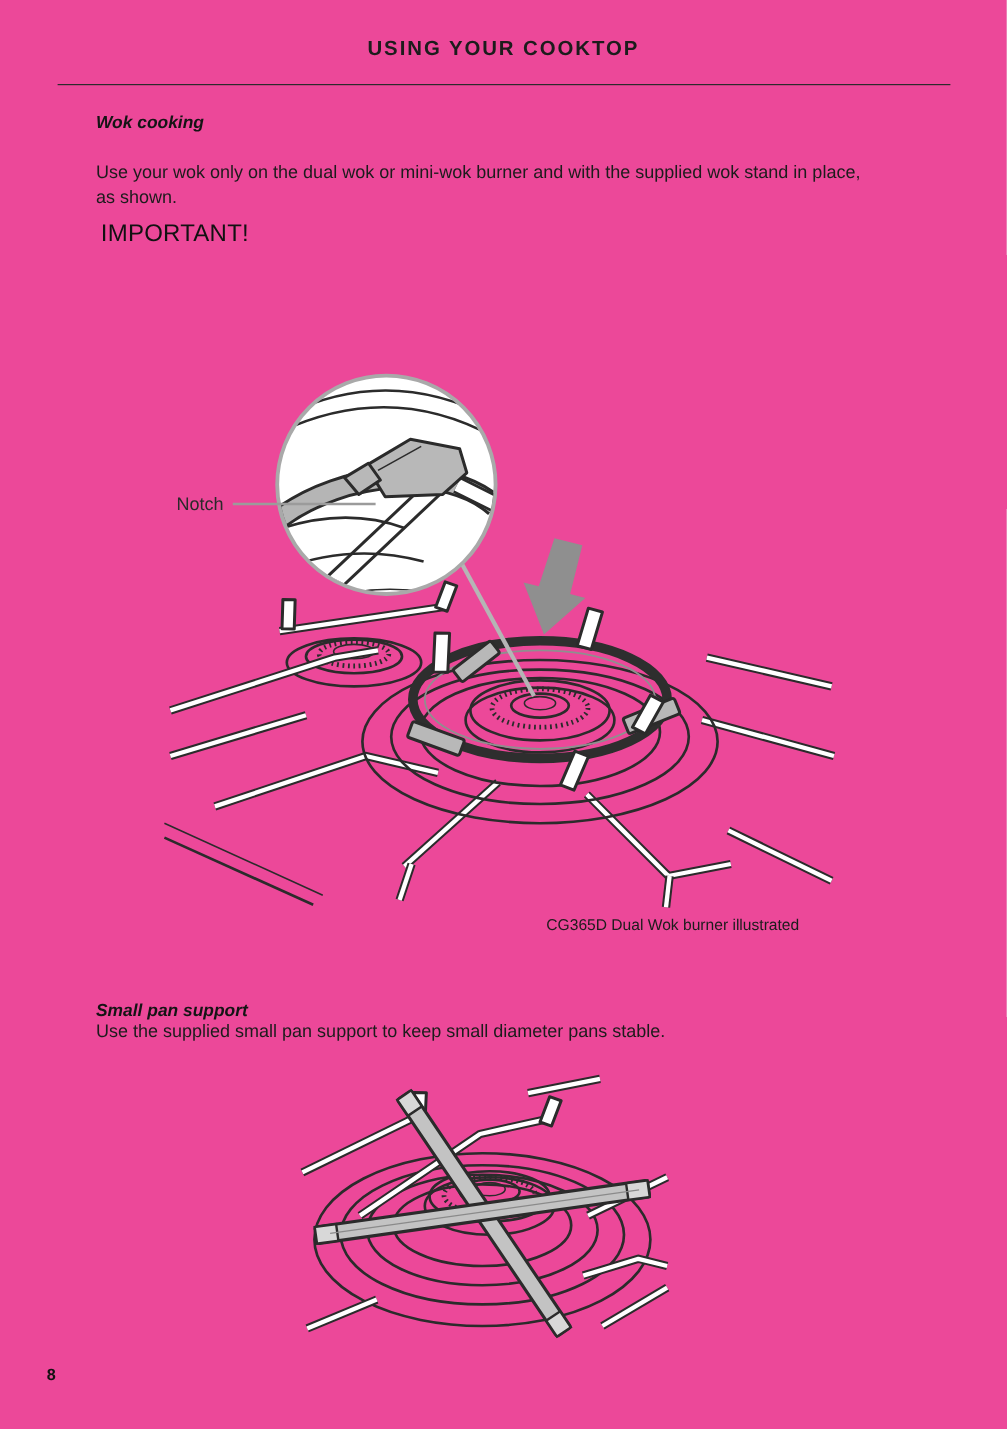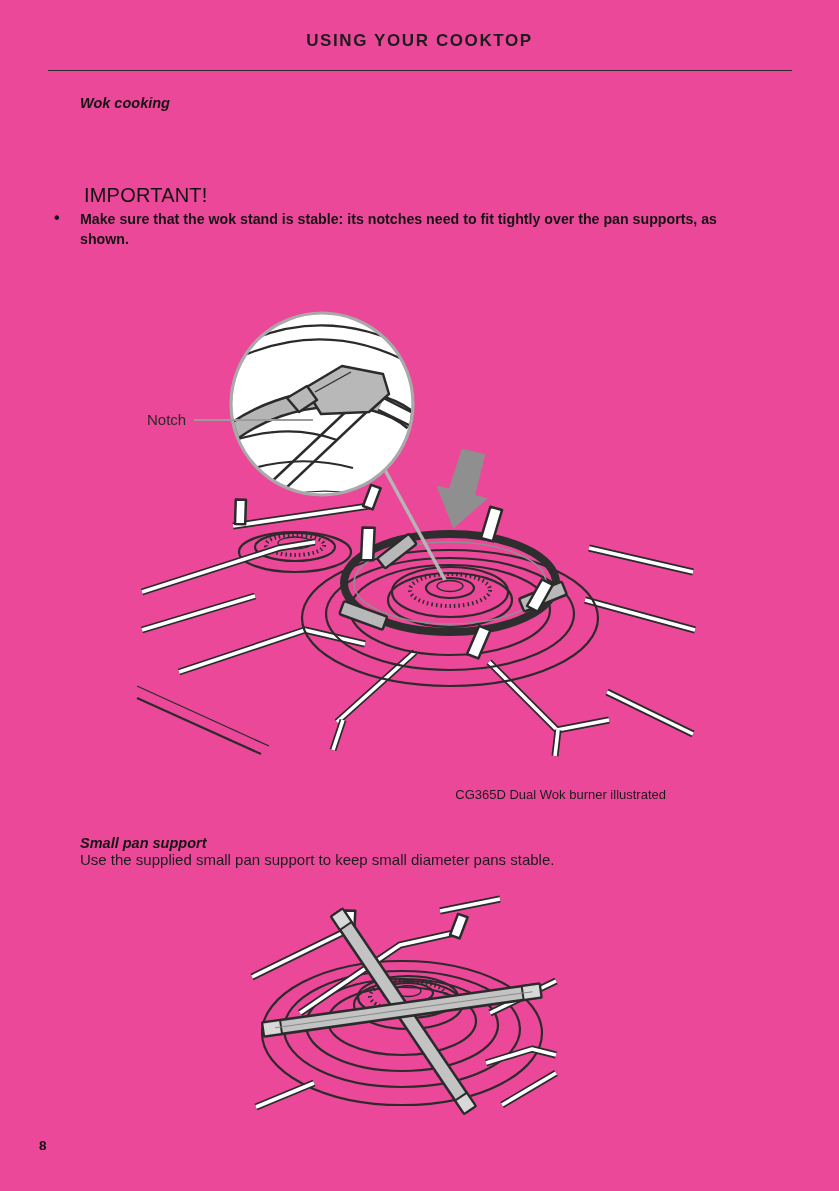--- a/index.html
+++ b/index.html
@@ -44,21 +44,21 @@
     width:648px;
     font-size:14.2px; font-weight:bold; line-height:20px; color:#141414;
   }
   ul.important-list li::before {
     content:"\2022";
     position:absolute; left:2px; top:-1px;
     font-size:16px;
   }
   .fig-caption {
     position:absolute; left:135px; top:763px; width:531px;
-    text-align:right; font-size:13px; color:#1c1c1c;margin-top:24px;
+    text-align:right; font-size:13px; color:#1c1c1c;
   }
   .page-number {
     position:absolute; left:39px; top:1138px;
     font-size:13.5px; font-weight:bold; color:#111;
   }
   svg { position:absolute; overflow:visible; }
   
   .ln   { fill:none; stroke:#2b2b2b; stroke-width:2.2; }
   .thin { fill:none; stroke:#2b2b2b; stroke-width:1.3; }
   .tick { fill:none; stroke:#2b2b2b; stroke-width:4; stroke-dasharray:1.5 3; }
@@ -71,25 +71,25 @@
 </head>
 <body>
 
 <div class="page">
 
   <div class="page-title">USING YOUR COOKTOP</div>
   <div class="rule"></div>
 
   <div class="h-sub" style="top:95px;">Wok cooking</div>
 
+  <div class="body-text" style="top:133px; width:655px;">Use your wok only on the dual wok or mini-wok burner and with the supplied wok stand in place, as shown.</div>
 
   <div class="important-h">IMPORTANT!</div>
 
   <ul class="important-list">
-    <li>Make sure that the wok stand is stable: its notches need to fit tightly over the pan supports, as shown.</li>
   </ul>
 
   <svg style="left:137px; top:300px;" width="560" height="460" viewBox="0 0 560 460">
 
     <g>
 
       <path class="thin" d="M 0 386 L 132 446"></path>
       <path class="ln" d="M 0 398 L 124 454"></path>
 
       <ellipse class="ln" cx="158" cy="252" rx="56" ry="20"></ellipse>

